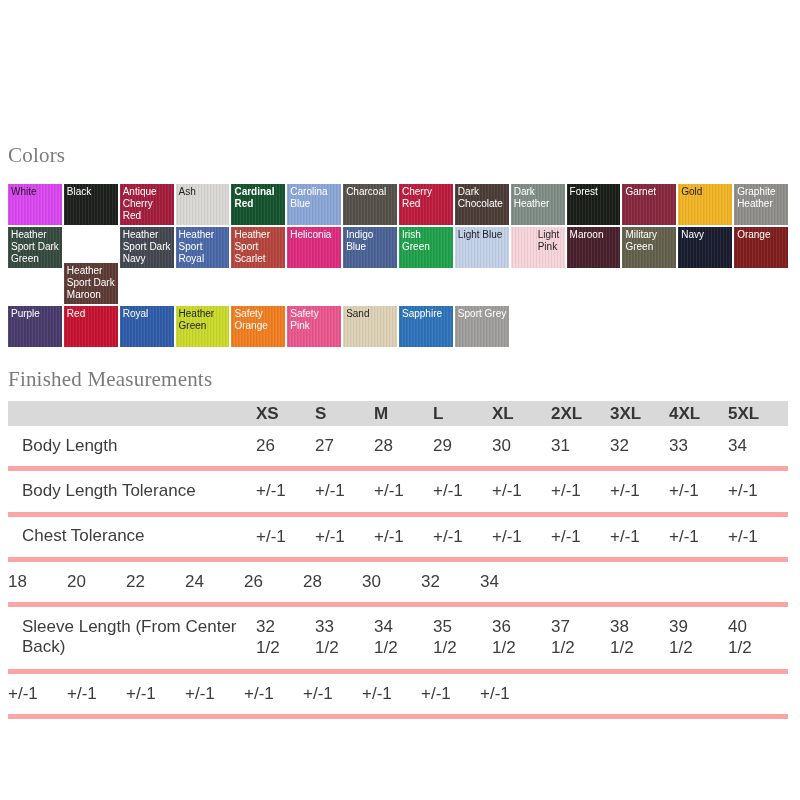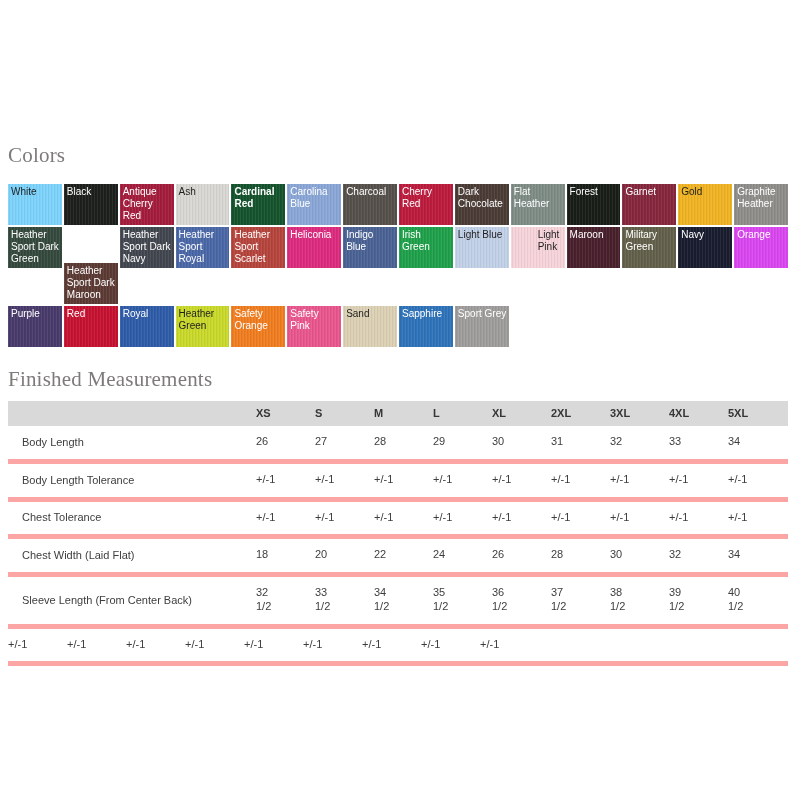--- a/index.html
+++ b/index.html
@@ -44,21 +44,21 @@
   .swatch-label {
     position: relative;
     z-index: 1;
     font-size: 10px;
     line-height: 12px;
     display: block;
   }
 
   
   .measure-title { margin-top: 20px; margin-bottom: 9px; }
-  .m-table { width: 780px; font-size: 11px; }
+  .m-table { width: 780px; font-size: 17px; }
   .m-head {
     display: flex;
     align-items: center;
     background: #d9d9d9;
     height: 25px;
     font-weight: bold;
     color: #363636;
   }
   .m-row {
     display: flex;
@@ -81,21 +81,21 @@
   }
 </style>
 </head>
 <body>
 
 <div class="page">
 
   <section>
     <h2 class="section-title colors-title">Colors</h2>
     <div class="swatch-grid">
-        <div class="swatch" style="background: #7dd3fc;">
+        <div class="swatch" style="background: #d946ef;">
           <span class="swatch-label" style="color: rgb(31, 31, 31);">White</span>
         </div>
         <div class="swatch" style="background: rgb(28, 31, 28);">
           <span class="swatch-label" style="color: rgb(255, 255, 255);">Black</span>
         </div>
         <div class="swatch" style="background: rgb(163, 28, 60);">
           <span class="swatch-label" style="color: rgb(255, 255, 255);">Antique Cherry Red</span>
         </div>
         <div class="swatch" style="background: rgb(216, 215, 211);">
           <span class="swatch-label" style="color: rgb(31, 31, 31);">Ash</span>
@@ -109,21 +109,21 @@
         <div class="swatch" style="background: rgb(86, 80, 75);">
           <span class="swatch-label" style="color: rgb(255, 255, 255);">Charcoal</span>
         </div>
         <div class="swatch" style="background: rgb(188, 27, 61);">
           <span class="swatch-label" style="color: rgb(255, 255, 255);">Cherry Red</span>
         </div>
         <div class="swatch" style="background: rgb(74, 59, 53);">
           <span class="swatch-label" style="color: rgb(255, 255, 255);">Dark Chocolate</span>
         </div>
         <div class="swatch" style="background: rgb(126, 140, 133);">
-          <span class="swatch-label" style="color: rgb(255, 255, 255);">Flat Heather</span>
+          <span class="swatch-label" style="color: rgb(255, 255, 255);">Dark Heather</span>
         </div>
         <div class="swatch" style="background: rgb(25, 29, 23);">
           <span class="swatch-label" style="color: rgb(255, 255, 255);">Forest</span>
         </div>
         <div class="swatch" style="background: rgb(133, 39, 61);">
           <span class="swatch-label" style="color: rgb(255, 255, 255);">Garnet</span>
         </div>
         <div class="swatch" style="background: rgb(240, 179, 35);">
           <span class="swatch-label" style="color: rgb(31, 31, 31);">Gold</span>
         </div>
@@ -162,21 +162,21 @@
         </div>
         <div class="swatch" style="background: rgb(72, 32, 44);">
           <span class="swatch-label" style="color: rgb(255, 255, 255);">Maroon</span>
         </div>
         <div class="swatch" style="background: rgb(98, 96, 74);">
           <span class="swatch-label" style="color: rgb(255, 255, 255);">Military Green</span>
         </div>
         <div class="swatch" style="background: rgb(24, 28, 46);">
           <span class="swatch-label" style="color: rgb(255, 255, 255);">Navy</span>
         </div>
-        <div class="swatch" style="background: #d946ef;">
+        <div class="swatch" style="background: #7f1d1d;">
           <span class="swatch-label" style="color: rgb(255, 255, 255);">Orange</span>
         </div>
         <div class="swatch" style="background: rgb(72, 58, 107);">
           <span class="swatch-label" style="color: rgb(255, 255, 255);">Purple</span>
         </div>
         <div class="swatch" style="background: rgb(197, 18, 48);">
           <span class="swatch-label" style="color: rgb(255, 255, 255);">Red</span>
         </div>
         <div class="swatch" style="background: rgb(46, 92, 168);">
           <span class="swatch-label" style="color: rgb(255, 255, 255);">Royal</span>
@@ -248,21 +248,20 @@
             <div class="m-cell">+/-1</div>
             <div class="m-cell">+/-1</div>
             <div class="m-cell">+/-1</div>
             <div class="m-cell">+/-1</div>
             <div class="m-cell">+/-1</div>
             <div class="m-cell">+/-1</div>
             <div class="m-cell">+/-1</div>
             <div class="m-cell">+/-1</div>
           </div>
           <div class="m-row">
-            <div class="m-label">Chest Width (Laid Flat)</div>
             <div class="m-cell">18</div>
             <div class="m-cell">20</div>
             <div class="m-cell">22</div>
             <div class="m-cell">24</div>
             <div class="m-cell">26</div>
             <div class="m-cell">28</div>
             <div class="m-cell">30</div>
             <div class="m-cell">32</div>
             <div class="m-cell">34</div>
           </div>

